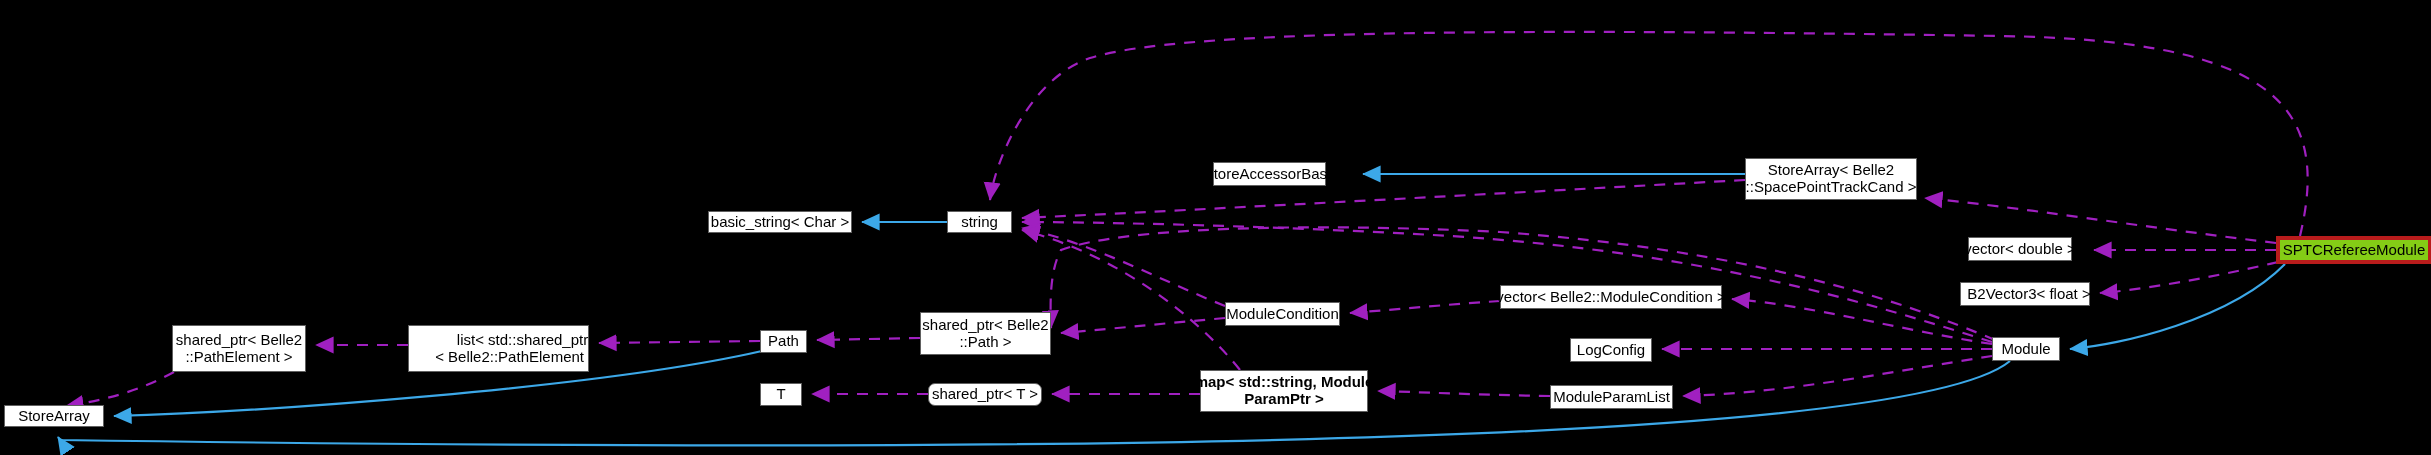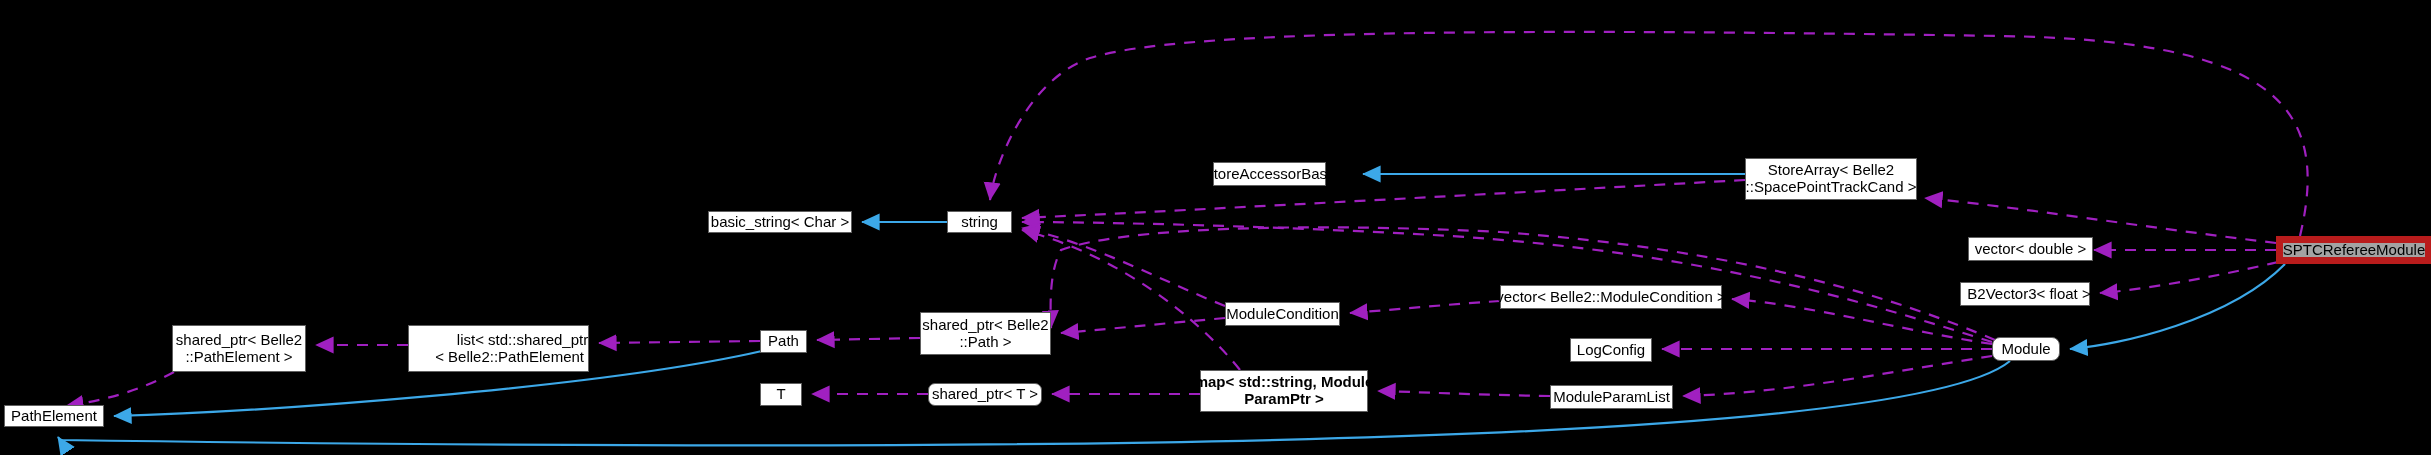--- a/index.html
+++ b/index.html
@@ -2,21 +2,21 @@
 <html><head>
 <meta charset="utf-8">
 <style>
   html,body{margin:0;padding:0;background:#000;}
   #canvas{position:relative;width:2431px;height:455px;background:#000;overflow:hidden;
           font-family:"Liberation Sans","DejaVu Sans",sans-serif;}
   svg#edges{position:absolute;left:0;top:0;width:2431px;height:455px;}
   .node{position:absolute;box-sizing:border-box;background:#fff;border:1px solid #606060;
         color:#000;display:flex;align-items:center;justify-content:center;text-align:center;
         font-size:15px;line-height:1.12;white-space:pre;z-index:5;}
-  .node.hl{background:#a3a3a3;border:7px solid #b91c1c;}
+  .node.hl{background:#84cc16;border:4px solid #b91c1c;}
   .node .lbl{display:block;padding:0 5px;}
 </style>
 </head>
 <body>
 
 <div id="canvas">
 
   <svg id="edges" xmlns="http://www.w3.org/2000/svg">
     <defs>
       <marker id="ah-blue" markerWidth="9" markerHeight="9" refX="8" refY="4.5" orient="auto">
@@ -57,35 +57,35 @@
       <path d="M174,372 C150,385 120,398 66,406" stroke="#a020c0" stroke-dasharray="11,9" marker-end="url(#ah-purple)"></path>
     </g>
   </svg>
 
   <div id="nodes">
       <div class="node" style="left: 708px; top: 211px; width: 144px; height: 22px;"><span class="lbl">basic_string&lt; Char &gt;</span></div>
       <div class="node" style="left: 947px; top: 211px; width: 65px; height: 22px;"><span class="lbl">string</span></div>
       <div class="node" style="left: 1213px; top: 162px; width: 113px; height: 24px;"><span class="lbl">StoreAccessorBase</span></div>
       <div class="node" style="left: 1745px; top: 158px; width: 172px; height: 42px;"><span class="lbl">StoreArray&lt; Belle2
 ::SpacePointTrackCand &gt;</span></div>
-      <div class="node" style="left: 1968px; top: 237px; width: 125px; height: 24px;"><span class="lbl">vector&lt; double &gt;</span></div>
+      <div class="node" style="left: 1968px; top: 237px; width: 104px; height: 24px;"><span class="lbl">vector&lt; double &gt;</span></div>
       <div class="node hl" style="left: 2276px; top: 236px; width: 156px; height: 28px;"><span class="lbl">SPTCRefereeModule</span></div>
       <div class="node" style="left: 1960px; top: 282px; width: 130px; height: 24px; padding-left: 8px;"><span class="lbl">B2Vector3&lt; float &gt;</span></div>
       <div class="node" style="left: 1225px; top: 302px; width: 115px; height: 24px; justify-content: center;"><span class="lbl">ModuleCondition</span></div>
       <div class="node" style="left: 1500px; top: 285px; width: 222px; height: 24px;"><span class="lbl">vector&lt; Belle2::ModuleCondition &gt;</span></div>
       <div class="node" style="left: 1570px; top: 338px; width: 82px; height: 24px;"><span class="lbl">LogConfig</span></div>
-      <div class="node" style="left: 1992px; top: 337px; width: 68px; height: 24px; border-radius: 8px;"><span class="lbl">Module</span></div>
+      <div class="node" style="left: 1992px; top: 337px; width: 68px; height: 24px;"><span class="lbl">Module</span></div>
       <div class="node" style="left: 1550px; top: 385px; width: 123px; height: 24px;"><span class="lbl">ModuleParamList</span></div>
       <div class="node" style="left: 1200px; top: 370px; width: 168px; height: 42px; font-weight: bold;"><span class="lbl">map&lt; std::string, Module
 ParamPtr &gt;</span></div>
       <div class="node" style="left: 172px; top: 325px; width: 134px; height: 47px;"><span class="lbl">shared_ptr&lt; Belle2
 ::PathElement &gt;</span></div>
       <div class="node" style="left: 408px; top: 325px; width: 181px; height: 47px; padding-left: 48px;"><span class="lbl">list&lt; std::shared_ptr
 &lt; Belle2::PathElement &gt; &gt;</span></div>
       <div class="node" style="left: 760px; top: 330px; width: 47px; height: 23px;"><span class="lbl">Path</span></div>
       <div class="node" style="left: 920px; top: 312px; width: 131px; height: 43px;"><span class="lbl">shared_ptr&lt; Belle2
 ::Path &gt;</span></div>
       <div class="node" style="left: 760px; top: 383px; width: 42px; height: 23px;"><span class="lbl">T</span></div>
       <div class="node" style="left: 928px; top: 383px; width: 114px; height: 23px; border-radius: 7px;"><span class="lbl">shared_ptr&lt; T &gt;</span></div>
-      <div class="node" style="left: 4px; top: 405px; width: 100px; height: 22px;"><span class="lbl">PathElement</span></div>
+      <div class="node" style="left: 4px; top: 405px; width: 100px; height: 22px;"><span class="lbl">StoreArray</span></div>
     </div>
 
 </div>
 
 </body></html>

